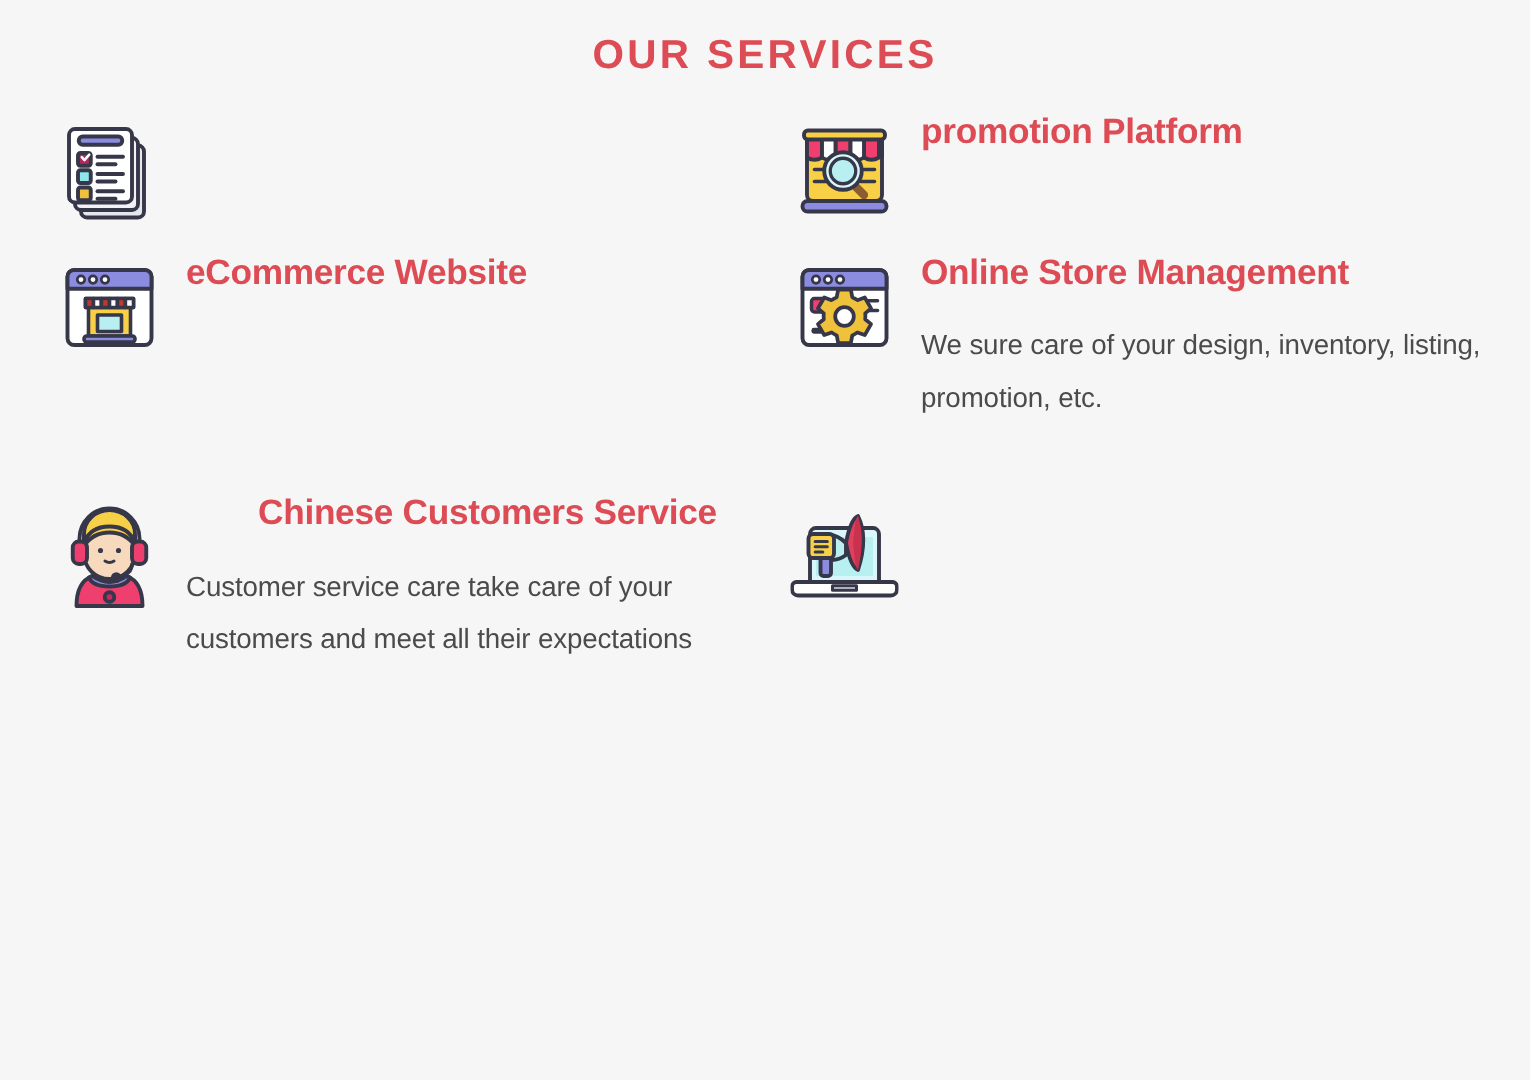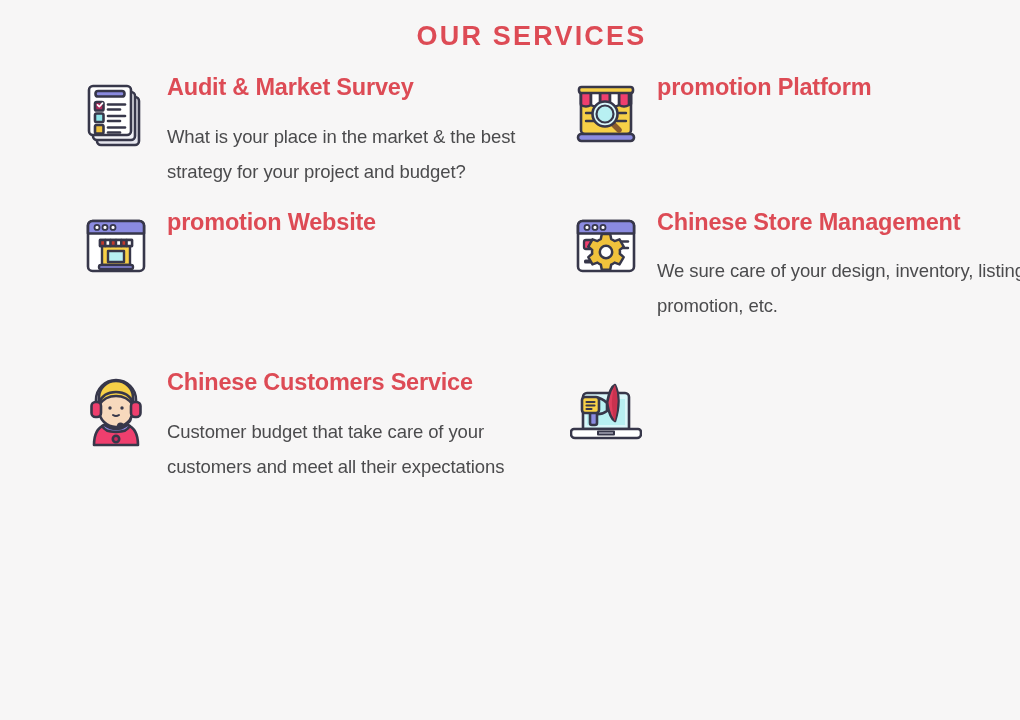--- a/index.html
+++ b/index.html
@@ -11,21 +11,20 @@
     background: #f7f6f6;
     font-family: "Liberation Sans", sans-serif;
     overflow: hidden;
   }
 
   .page {
     position: relative;
     width: 1020px;
     height: 720px;
     background: #f7f6f6;
-    padding-left: 43px;
   }
 
   
   .section-title {
     text-align: center;
     color: #dd4b55;
     font-size: 27px;
     font-weight: bold;
     letter-spacing: 2.2px;
     padding-top: 20px;
@@ -76,21 +75,21 @@
     color: #4b4b4d;
     font-size: 18.5px;
     line-height: 35px;
     letter-spacing: -0.1px;
     max-width: 385px;
   }
 
   
   .row2 .service-title { margin-bottom: 16px; }
   .row3 { margin-top: 26px; }
-  .row3 .service-title { margin-bottom: 17px; }
+  .row3 .service-title { margin-bottom: 17px; margin-left: 48px; }
 
   .icon-svg { display: block; }
 </style>
 </head>
 <body>
 
 <div class="page">
 
   <h2 class="section-title">OUR SERVICES</h2>
 
@@ -113,24 +112,20 @@
               <path d="M25 24.5 h17"></path>
                 <path d="M25 29.5 h12"></path>
               <path d="M25 36 h17"></path>
                 <path d="M25 41 h12"></path>
               <path d="M25 47.5 h17"></path>
                 <path d="M25 52.5 h12"></path>
             </g>
             <path d="M14.5 24.8 l1.8 1.9 l3.2 -3.6" stroke="#ffffff" stroke-width="1.7" fill="none" stroke-linecap="round" stroke-linejoin="round"></path>
           </svg>
         </span>
-      </div>
-      <div class="service-body">
-        <div class="service-title">Audit &amp; Market Survey</div>
-        <div class="service-desc">What is your place in the market &amp; the best strategy for your project and budget?</div>
       </div>
     </div>
 
     <div class="service row1">
       <div class="service-icon-cell">
         <span>
           <svg class="icon-svg" width="68" height="68" viewBox="0 0 68 68">
             <g stroke="#37374a" stroke-width="2.6" stroke-linejoin="round">
               <rect x="9" y="10" width="50" height="44" rx="4" fill="#f7d047"></rect>
               <path d="M9 12 h50 v12 h-50 z" fill="#f7d047"></path>
@@ -183,21 +178,21 @@
               <path d="M33 25 h5.3 v6 h-5.3 z" fill="#ffffff"></path>
               <path d="M38.3 25 h5.3 v6 h-5.3 z" fill="#c0392b"></path>
               <path d="M43.6 25 h5.4 v6 h-5.4 z" fill="#ffffff"></path>
               <rect x="25" y="36" width="16" height="11" fill="#b8f0f2"></rect>
               <rect x="16" y="50" width="34" height="4" rx="1.8" fill="#8b8be0"></rect>
             </g>
           </svg>
         </span>
       </div>
       <div class="service-body">
-        <div class="service-title">promotion Website</div>
+        <div class="service-title">eCommerce Website</div>
       </div>
     </div>
 
     <div class="service row2">
       <div class="service-icon-cell">
         <span>
           <svg class="icon-svg" width="66" height="62" viewBox="0 0 66 62">
             <g stroke="#37374a" stroke-width="2.6" stroke-linejoin="round">
               <rect x="5" y="6" width="56" height="50" rx="4.5" fill="#ffffff"></rect>
               <path d="M5 10.5 a4.5 4.5 0 0 1 4.5 -4.5 h47 a4.5 4.5 0 0 1 4.5 4.5 v8 h-56 z" fill="#8b8be0"></path>
@@ -217,21 +212,21 @@
               <path d="M-4.2 -18 h8.4 l1 5.1 a13.5 13.5 0 0 1 3.4 2 l4.9 -1.8 l4.2 7.3 l-3.9 3.3
                        a13.5 13.5 0 0 1 0 3.9 l3.9 3.3 l-4.2 7.3 l-4.9 -1.8 a13.5 13.5 0 0 1 -3.4 2
                        l-1 5.1 h-8.4 l-1 -5.1 a13.5 13.5 0 0 1 -3.4 -2 l-4.9 1.8 l-4.2 -7.3 l3.9 -3.3
                        a13.5 13.5 0 0 1 0 -3.9 l-3.9 -3.3 l4.2 -7.3 l4.9 1.8 a13.5 13.5 0 0 1 3.4 -2 z" fill="#f0c23c" stroke="#37374a" stroke-width="2.5" stroke-linejoin="round"></path>
               <circle cx="0" cy="0" r="6.2" fill="#ffffff" stroke="#37374a" stroke-width="2.5"></circle>
             </g>
           </svg>
         </span>
       </div>
       <div class="service-body">
-        <div class="service-title">Chinese Store Management</div>
+        <div class="service-title">Online Store Management</div>
         <div class="service-desc">We sure care of your design, inventory, listing, promotion, etc.</div>
       </div>
     </div>
 
     <div class="service row3">
       <div class="service-icon-cell">
         <span>
           <svg class="icon-svg" width="60" height="72" viewBox="0 0 60 72">
             <g stroke="#37374a" stroke-width="2.6" stroke-linejoin="round">
               <path d="M8 70 q0 -16 10.5 -20 h23 Q52 54 52 70 z" fill="#ef3f6e"></path>
@@ -252,21 +247,21 @@
             <g fill="#37374a">
               <circle cx="24" cy="33" r="1.7"></circle>
               <circle cx="36" cy="33" r="1.7"></circle>
             </g>
             <path d="M27 40 q3 2 6 0" stroke="#37374a" stroke-width="2" fill="none" stroke-linecap="round"></path>
           </svg>
         </span>
       </div>
       <div class="service-body">
         <div class="service-title">Chinese Customers Service</div>
-        <div class="service-desc">Customer budget that take care of your customers and meet all their expectations</div>
+        <div class="service-desc">Customer service care take care of your customers and meet all their expectations</div>
       </div>
     </div>
 
     <div class="service row3">
       <div class="service-icon-cell">
         <span>
           <svg class="icon-svg" width="72" height="68" viewBox="0 0 72 68">
             <g stroke="#37374a" stroke-width="2.6" stroke-linejoin="round">
               <path d="M13 22 a4 4 0 0 1 4 -4 h38 a4 4 0 0 1 4 4 v32 h-46 z" fill="#d9f7fa"></path>
               <path d="M17 24 h38 v26 h-38 z" fill="#b8f0f2" stroke="none"></path>

